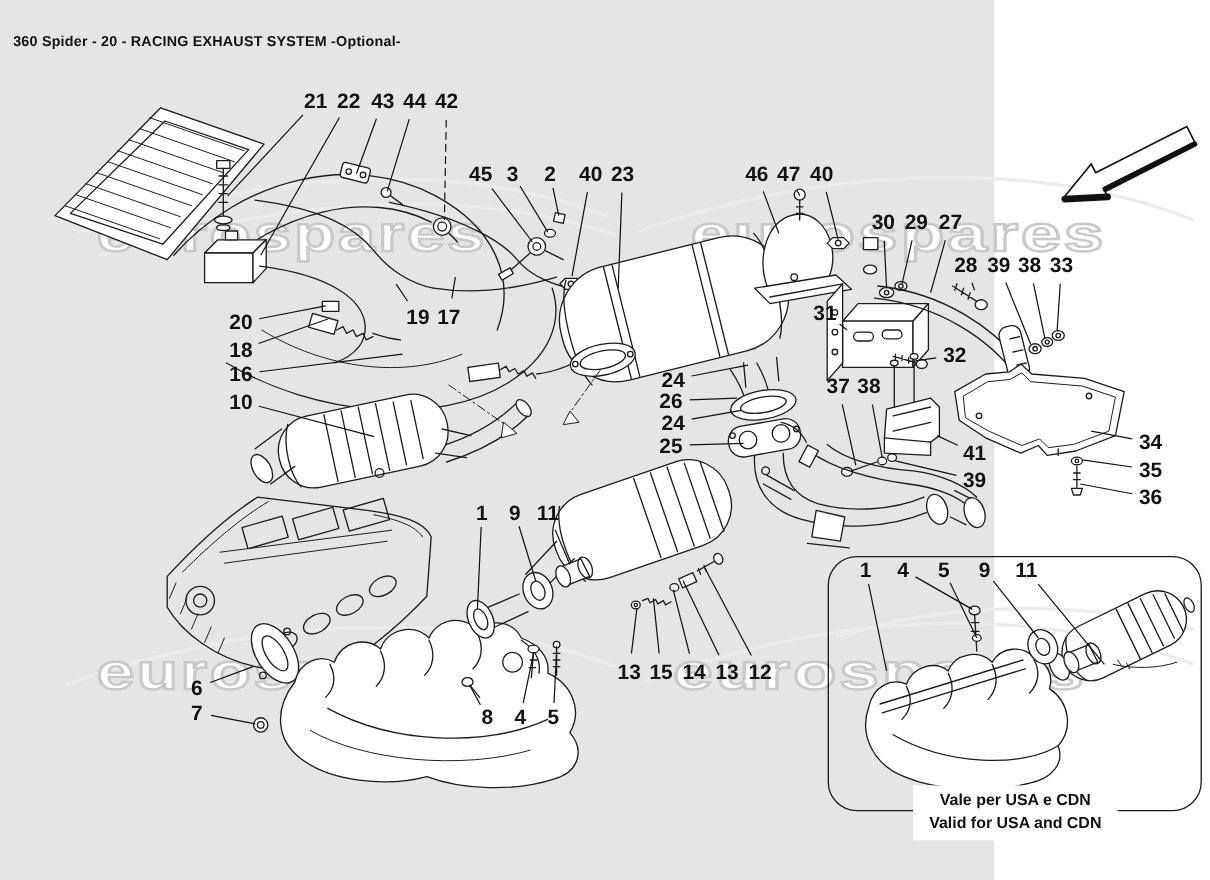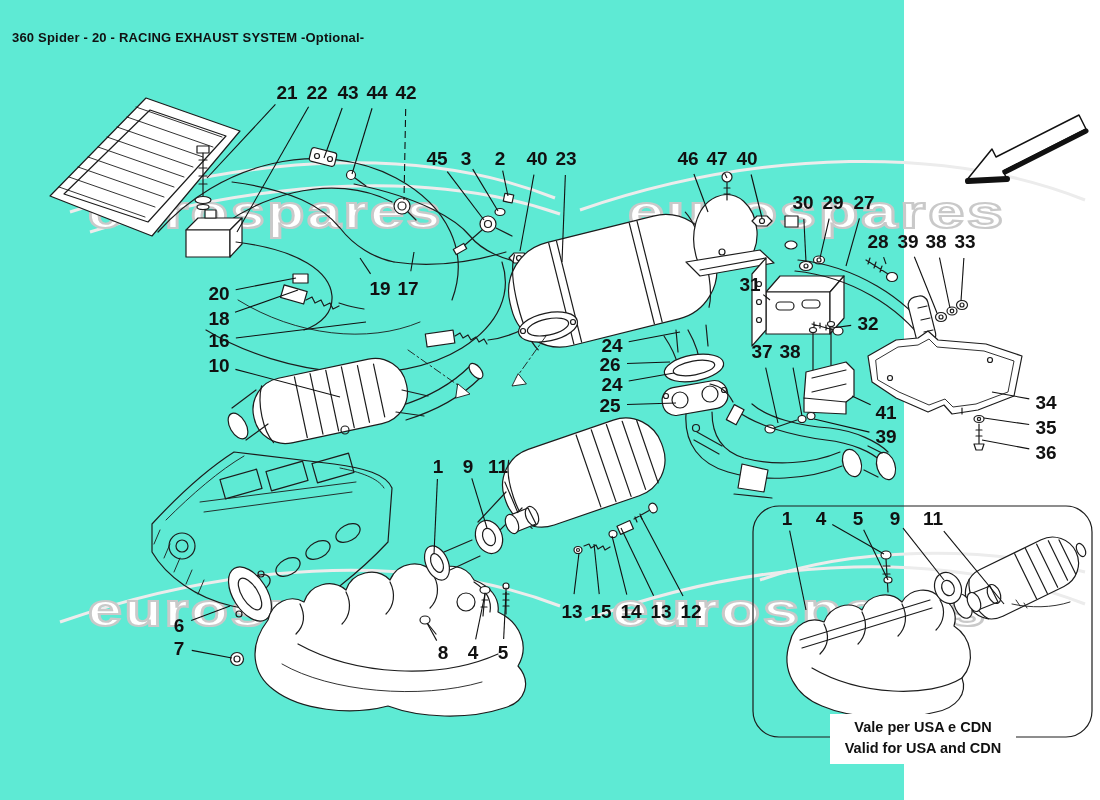--- a/index.html
+++ b/index.html
@@ -1,17 +1,17 @@
 <!DOCTYPE html>
 <html><head>
 <meta charset="utf-8">
 <style>
   html,body{margin:0;padding:0;background:#fff;width:1100px;height:800px;overflow:hidden;
     font-family:"Liberation Sans", sans-serif;}
-  #stage{position:relative;width:904px;height:800px;background:#5eead4;}
+  #stage{position:relative;width:904px;height:800px;background:#e5e5e5;}
   .title{position:absolute;left:12px;top:30px;font-size:13px;font-weight:bold;color:#111;letter-spacing:.2px;}
   svg{position:absolute;left:0;top:0;}
   .s{stroke:#1c1c1c;stroke-width:1.2;fill:none;stroke-linecap:round;stroke-linejoin:round;}
   .w{fill:#ffffff;}
   .thin{stroke-width:.9;}
   .swoosh{stroke:#ececec;stroke-width:3;fill:none;}
   .wm-text{font-weight:bold;font-size:46px;fill:#ffffff;stroke:#c9c9c9;stroke-width:2.2px;letter-spacing:2px;}
   .callout{font-weight:bold;font-size:19px;fill:#111;}
   .leader{stroke:#111;stroke-width:1.1;fill:none;}
   .caption{font-weight:bold;font-size:14.5px;fill:#111;text-anchor:middle;}

